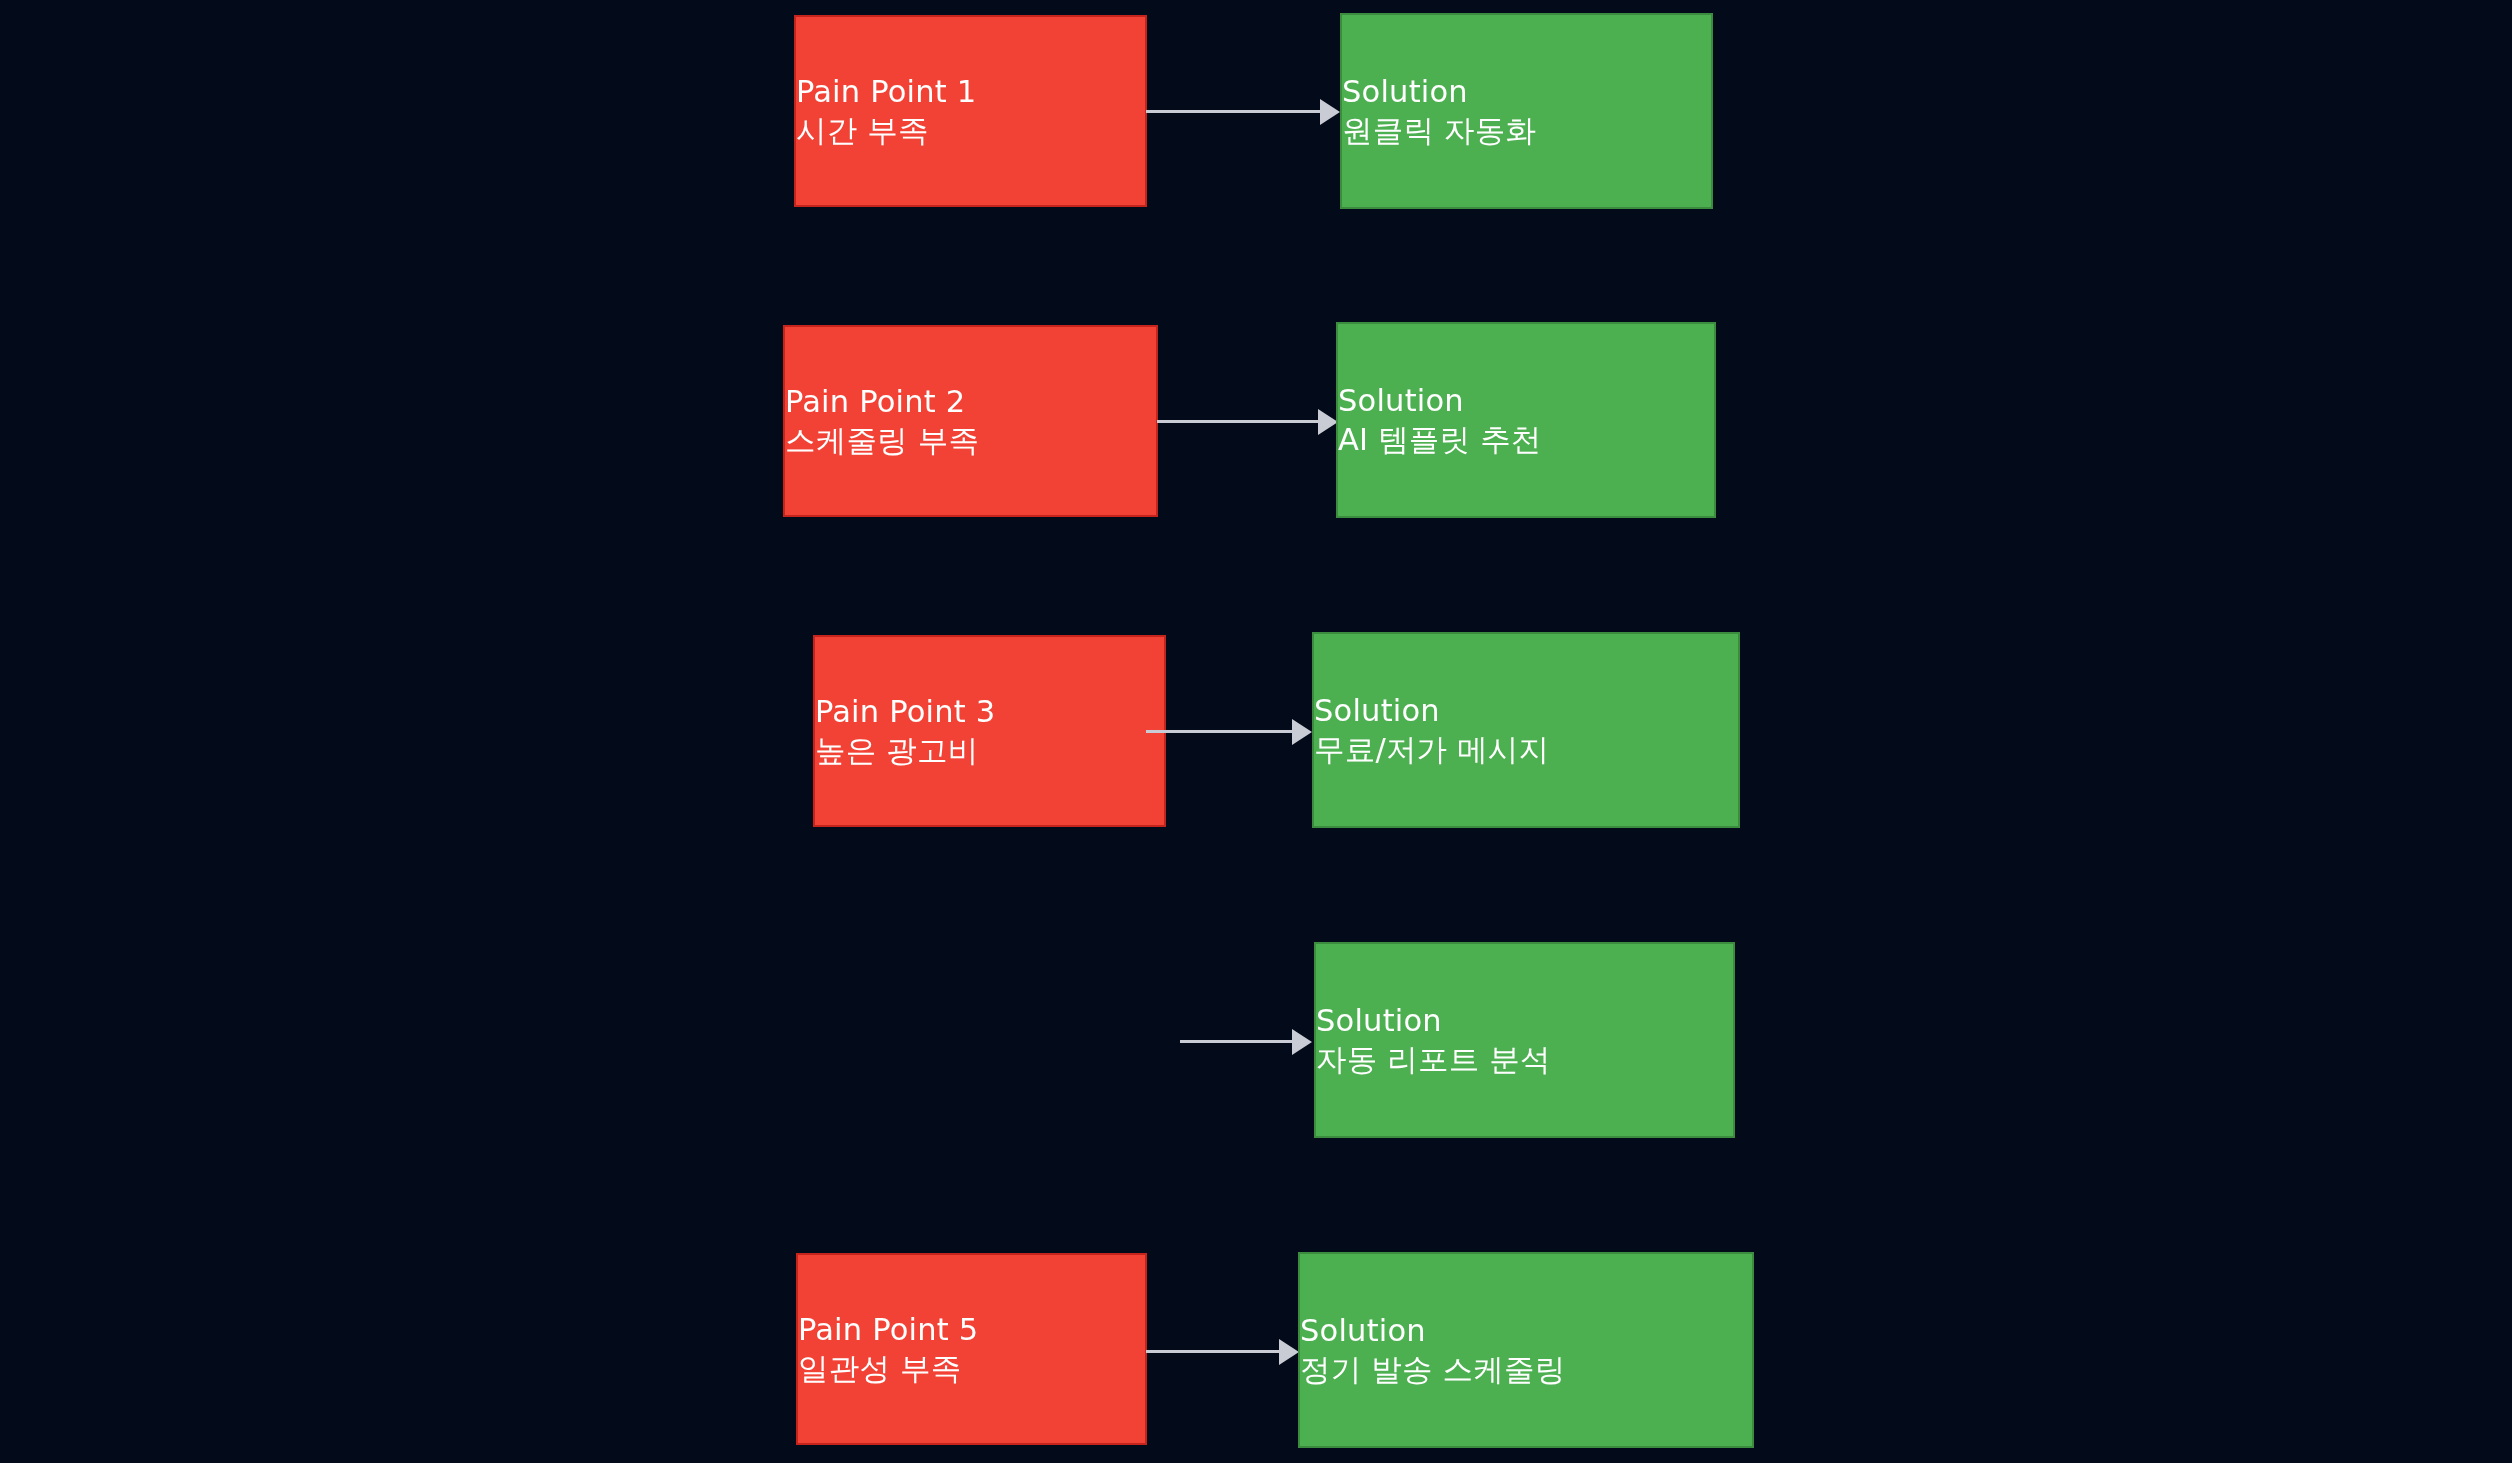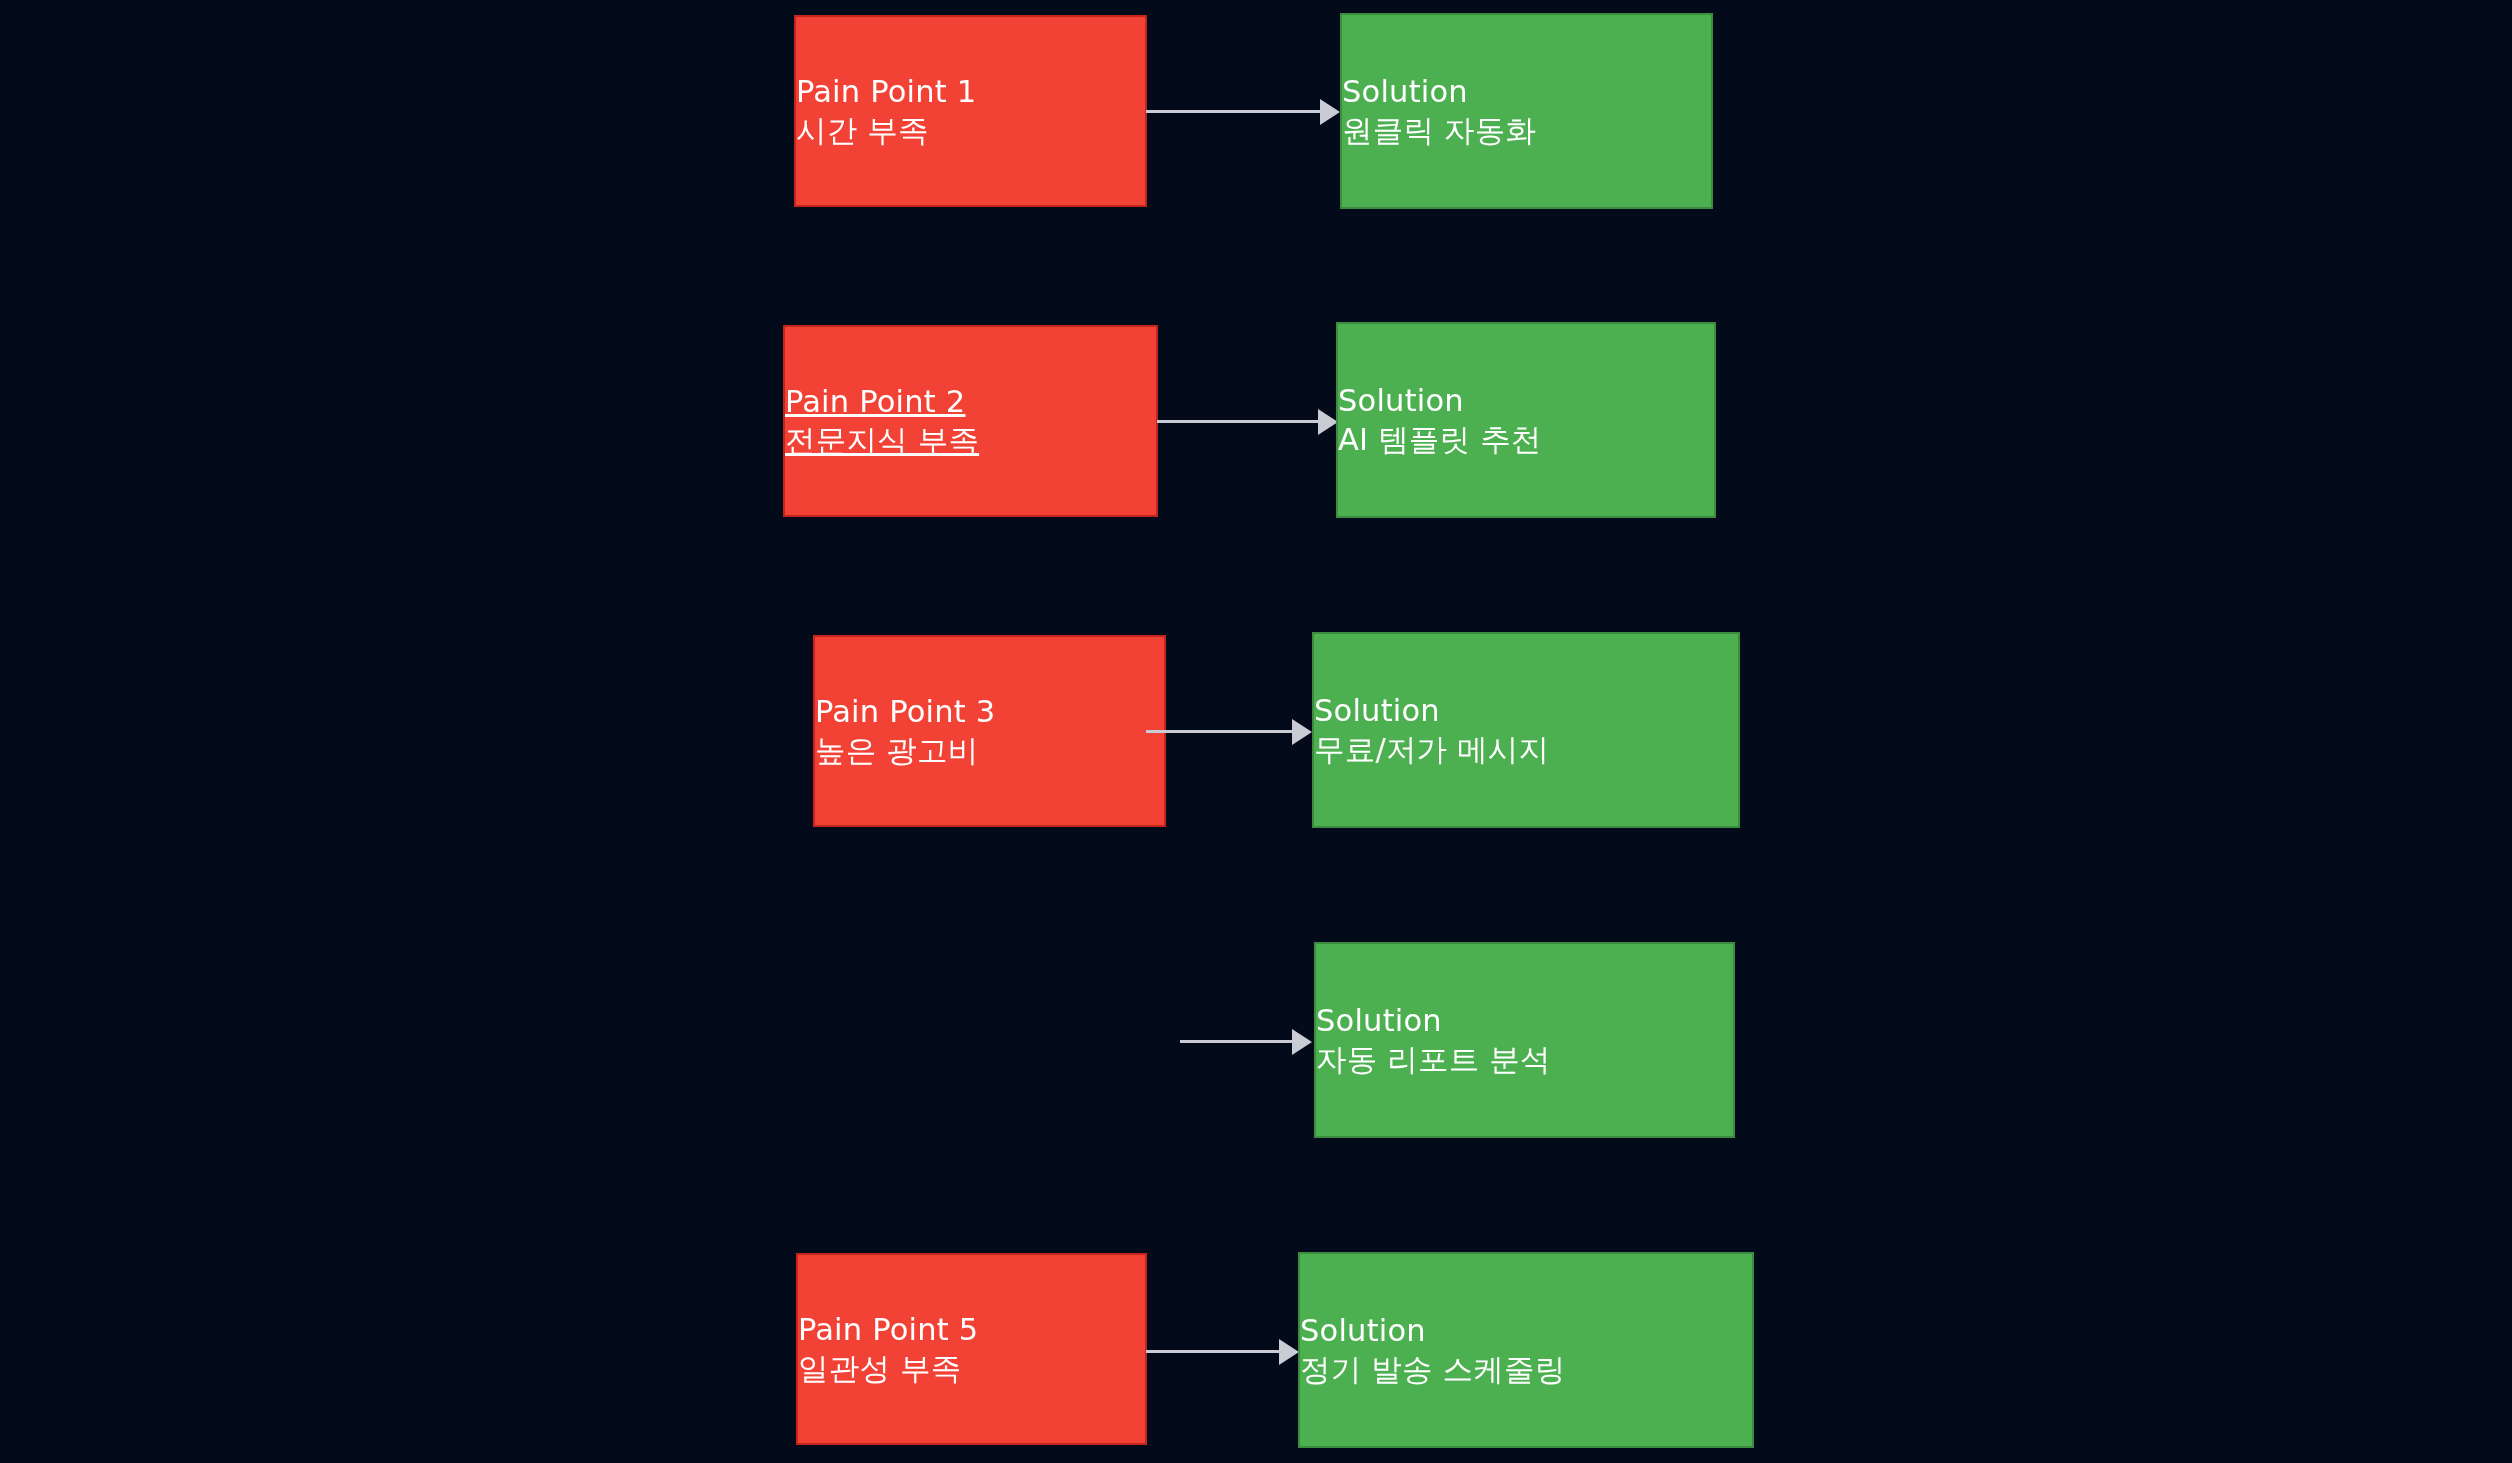--- a/index.html
+++ b/index.html
@@ -62,23 +62,23 @@
     <span class="line1">Pain Point 1</span>
     <span class="line2">시간 부족</span>
   </div>
   <div class="edge" style="left:1146px; top:110px; width:175px;"></div>
   <div class="edge-head" style="left:1320px; top:99px;"></div>
   <div class="node solution" style="left:1340px; top:13px; width:373px; height:196px;">
     <span class="line1">Solution</span>
     <span class="line2">원클릭 자동화</span>
   </div>
 
-  <div class="node pain" style="left:783px; top:325px; width:375px; height:192px;text-decoration:underline;">
+  <div class="node pain" style="left:783px; top:325px; width:375px; height:192px;">
     <span class="line1">Pain Point 2</span>
-    <span class="line2">전문지식 부족</span>
+    <span class="line2">스케줄링 부족</span>
   </div>
   <div class="edge" style="left:1157px; top:420px; width:162px;"></div>
   <div class="edge-head" style="left:1318px; top:409px;"></div>
   <div class="node solution" style="left:1336px; top:322px; width:380px; height:196px;">
     <span class="line1">Solution</span>
     <span class="line2">AI 템플릿 추천</span>
   </div>
 
   <div class="node pain" style="left:813px; top:635px; width:353px; height:192px;">
     <span class="line1">Pain Point 3</span>

